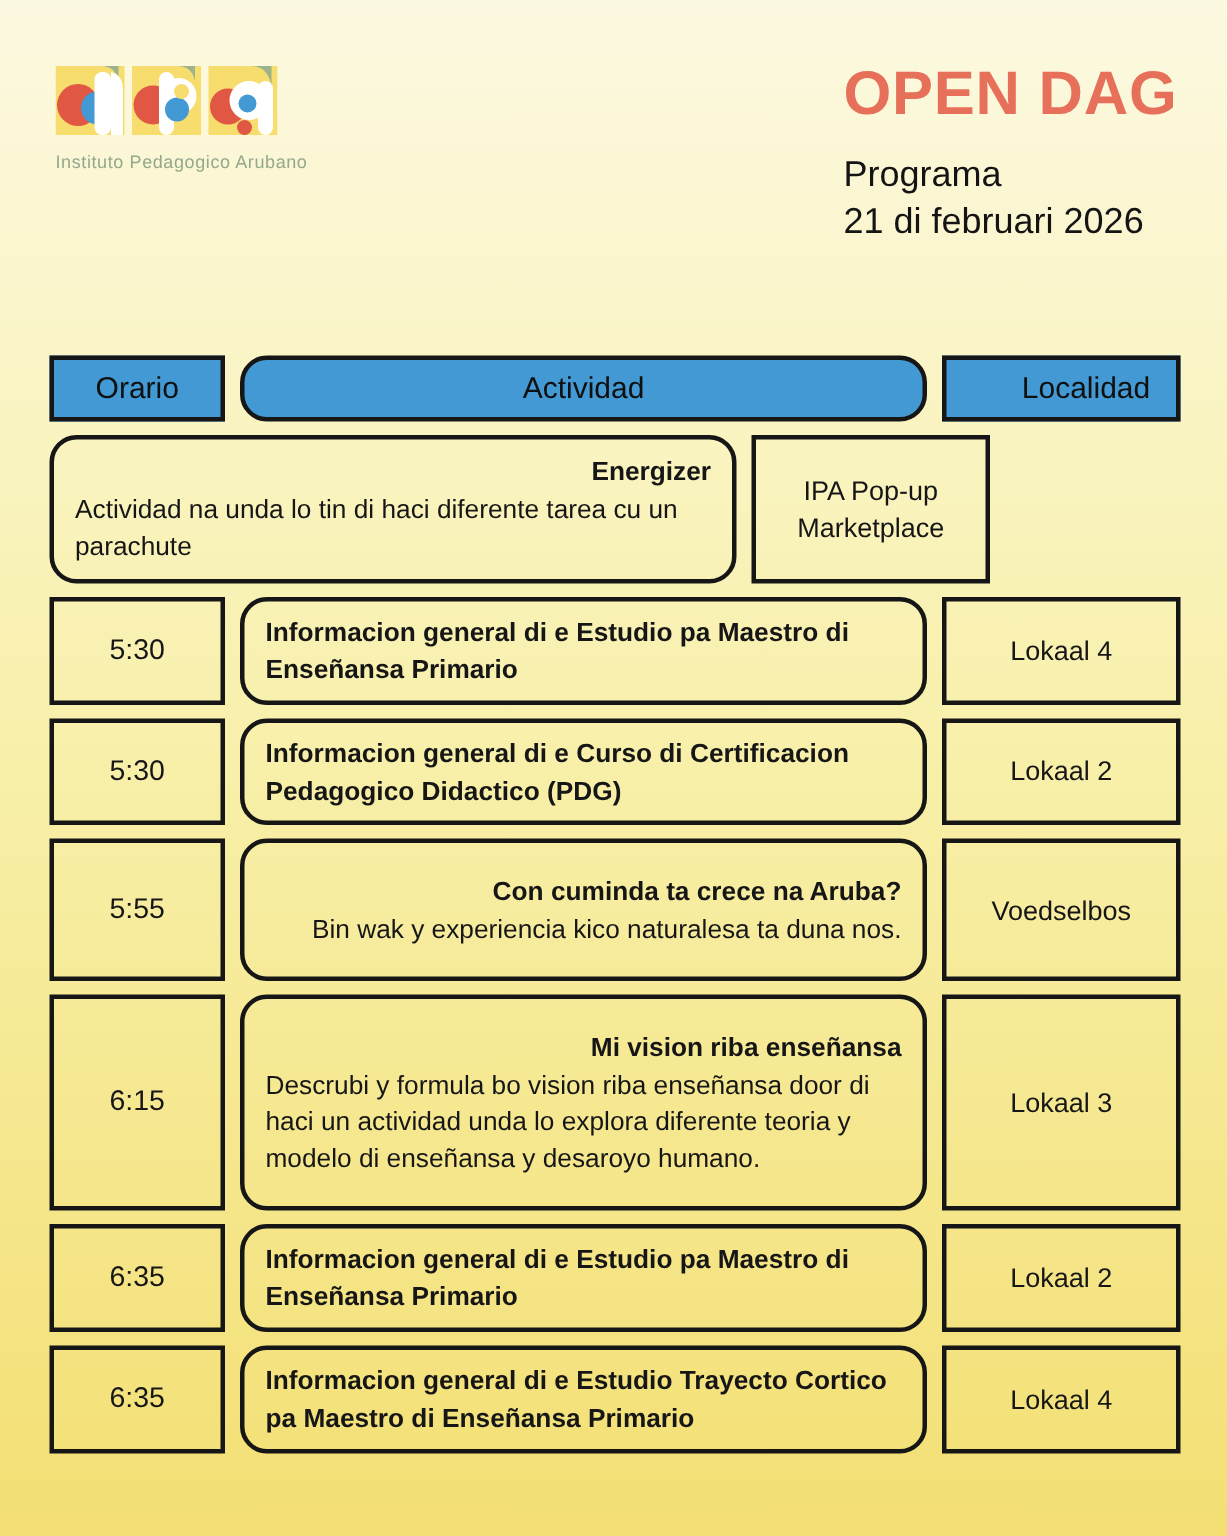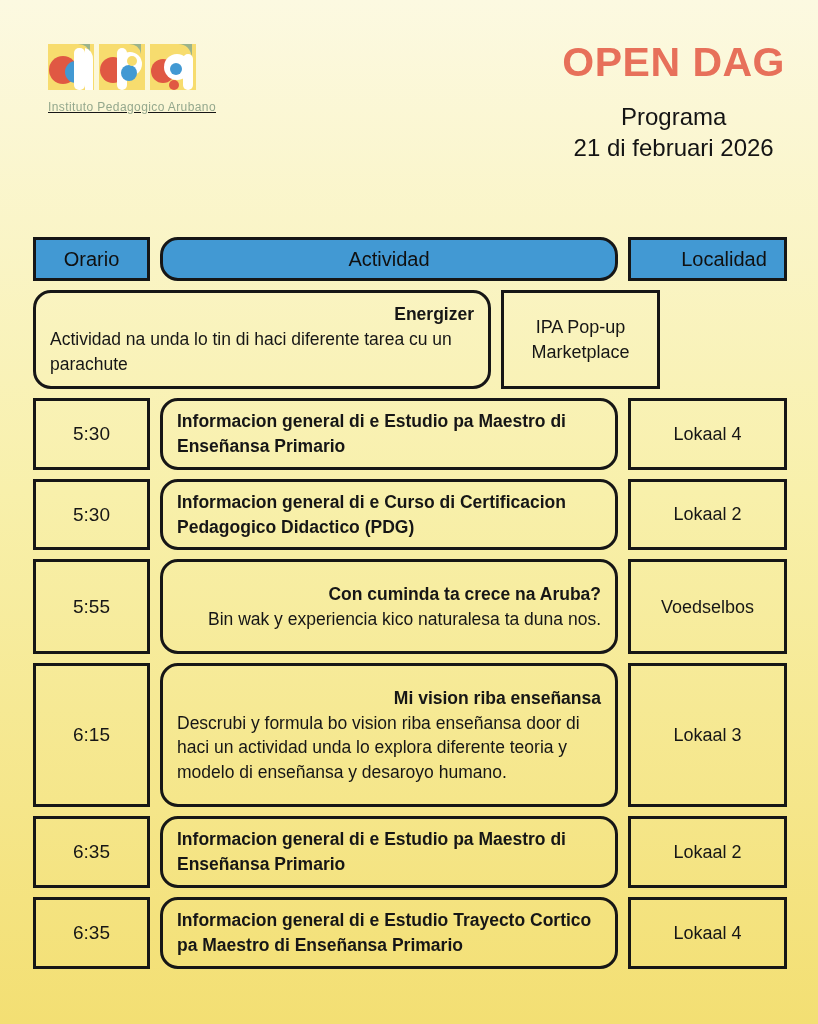--- a/index.html
+++ b/index.html
@@ -12,37 +12,36 @@
     position: relative;
     width: 818px;
     height: 1024px;
     overflow: hidden;
     background: linear-gradient(180deg, #FCF9E1 0%, #F8F0AB 48%, #F3DF73 100%);
   }
 
   
   .logo-block {
     position: absolute;
-    left: 48px;
+    left: 37px;
     top: 42px;
     width: 180px;
-    text-decoration: underline;
   }
   .logo-caption {
     margin-top: 4px;
     font-size: 12px;
     letter-spacing: 0.4px;
     color: #94A88D;
     white-space: nowrap;
   }
   .title-block {
     position: absolute;
     right: 33px;
     top: 42px;
-    text-align: center;
+    text-align: left;
   }
   .main-title {
     font-size: 41px;
     font-weight: 800;
     letter-spacing: 0.5px;
     color: #E7705A;
     line-height: 1.0;
   }
   .subtitle {
     margin-top: 18px;

